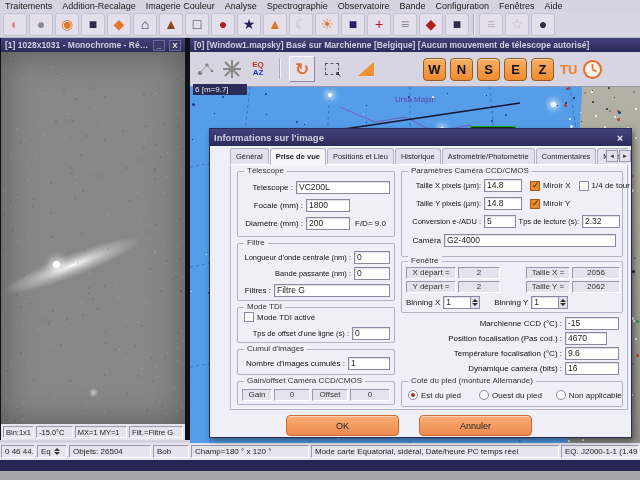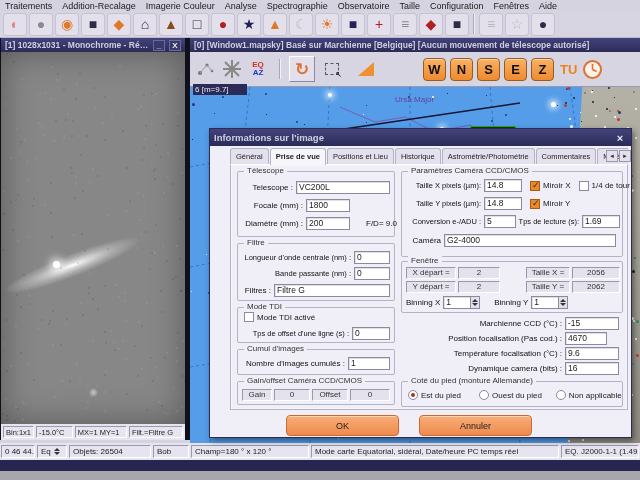--- a/index.html
+++ b/index.html
@@ -130,21 +130,21 @@
 
 <div id="screen">
 
   <div class="abs menubar">
     <span>Traitements</span>
     <span>Addition-Recalage</span>
     <span>Imagerie Couleur</span>
     <span>Analyse</span>
     <span>Spectrographie</span>
     <span>Observatoire</span>
-    <span>Taille</span>
+    <span>Bande</span>
     <span>Configuration</span>
     <span>Fenêtres</span>
     <span>Aide</span>
   </div>
 
   <div class="abs toolbar">
     <div class="tb-ic c-pink">
         <span>◐</span>
       </div>
     <div class="tb-ic c-gray">
@@ -885,21 +885,21 @@
           <span class="lbl" style="width:56px">Telescope :</span>
           <span class="inp" style="width:94px">VC200L</span>
         </div>
         <div class="fr" style="left:2px;top:27px">
           <span class="lbl" style="width:66px">Focale (mm) :</span>
           <span class="inp" style="width:44px">1800</span>
         </div>
         <div class="fr" style="left:2px;top:45px">
           <span class="lbl" style="width:66px">Diamètre (mm) :</span>
           <span class="inp" style="width:44px">200</span>
-          <span class="lbl" style="padding-left:16px">F/D= 9.0</span>
+          <span class="lbl" style="padding-left:5px">F/D= 9.0</span>
         </div>
       </div>
 
       <div class="g" style="left:6px;top:78px;width:158px;height:58px">
         <span class="leg">Filtre</span>
         <div class="fr" style="left:2px;top:7px">
           <span class="lbl sm" style="width:114px">Longueur d'onde centrale (nm) :</span>
           <span class="inp" style="width:36px">0</span>
         </div>
         <div class="fr" style="left:2px;top:23px">
@@ -955,21 +955,21 @@
         <div class="fr" style="left:2px;top:25px">
           <span class="lbl sm" style="width:80px">Taille Y pixels (µm):</span>
           <span class="inp" style="width:38px">14.8</span>
           <span class="cb checked" style="margin-left:8px"></span>
           <span class="cblbl">Miroir Y</span>
         </div>
         <div class="fr" style="left:2px;top:43px">
           <span class="lbl sm" style="width:80px">Conversion e-/ADU :</span>
           <span class="inp" style="width:32px">5</span>
           <span class="lbl sm" style="width:66px">Tps de lecture (s):</span>
-          <span class="inp" style="width:38px">1.69</span>
+          <span class="inp" style="width:38px">2.32</span>
         </div>
         <div class="fr" style="left:2px;top:62px">
           <span class="lbl" style="width:40px">Caméra</span>
           <span class="inp" style="width:172px">G2-4000</span>
         </div>
       </div>
 
       <div class="g" style="left:170px;top:96px;width:222px;height:52px">
         <span class="leg">Fenêtre</span>
         <div class="fr" style="left:4px;top:5px;gap:2px">

